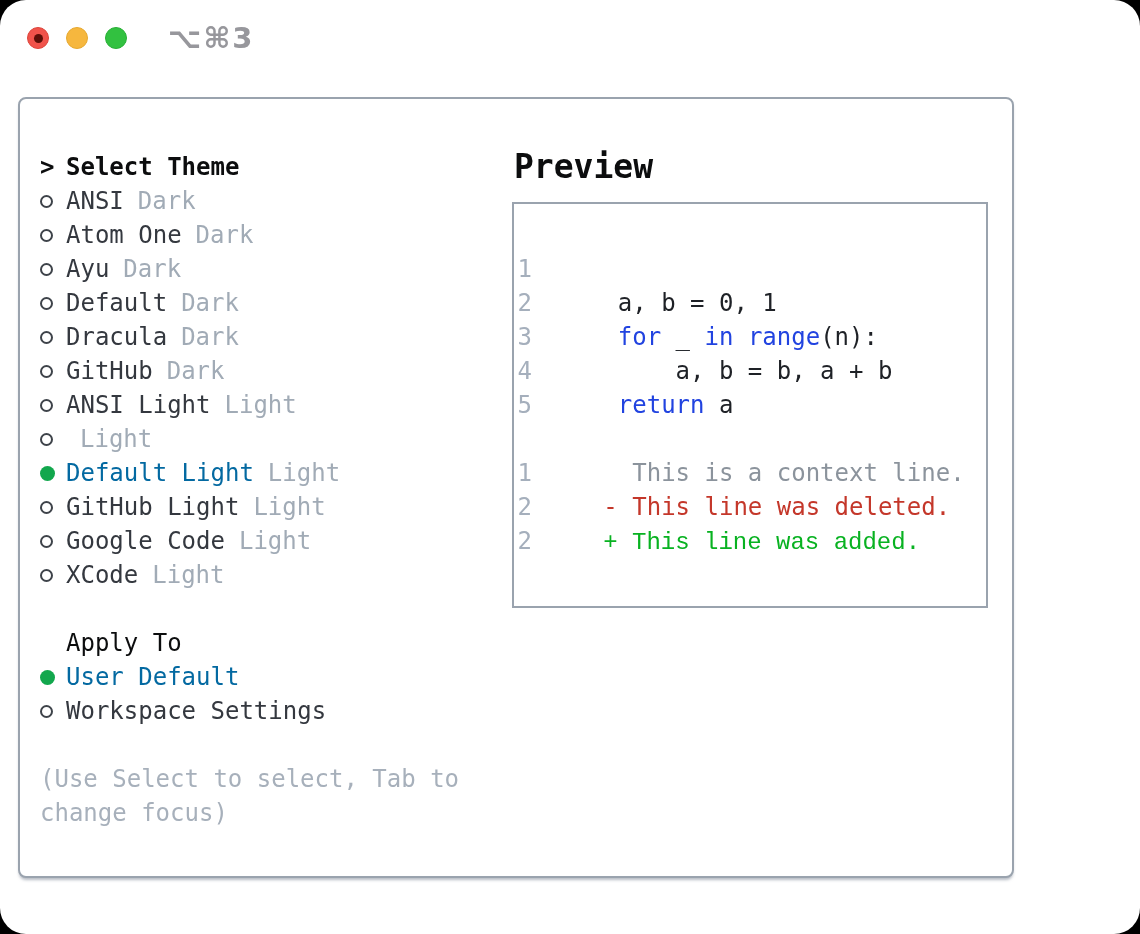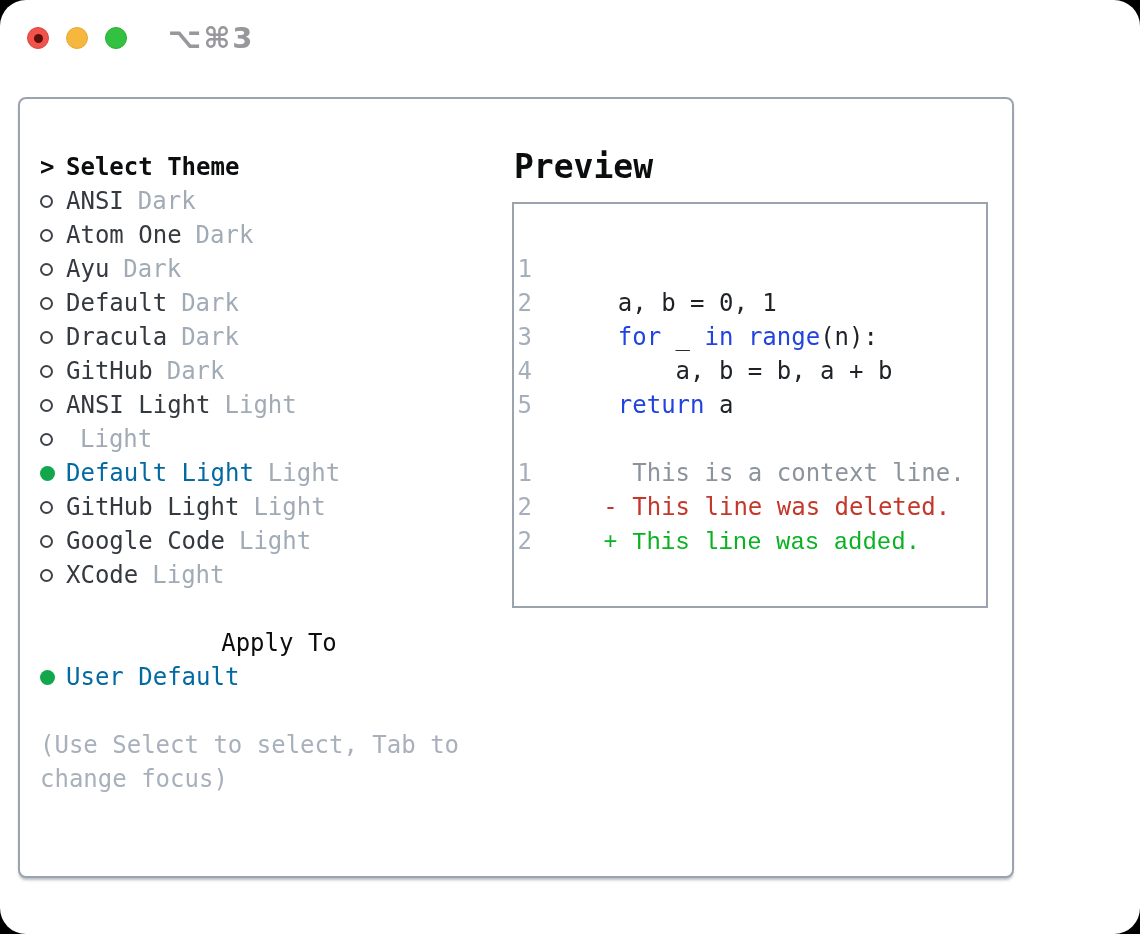--- a/index.html
+++ b/index.html
@@ -34,21 +34,21 @@
   }
   .row { display: flex; align-items: center; height: 34px; white-space: pre; }
   .gutter { flex: 0 0 26px; width: 26px; display: flex; align-items: center; }
   .prompt, .h { font-weight: bold; color: #0c0d0e; }
   .h2 { color: #0c0d0e; }
   .circle { width: 13px; height: 13px; border: 2px solid #3e434a; border-radius: 50%; }
   .circle.sel { width: 15px; height: 15px; border: none; background: #12a74d; }
   .tname { color: #34383f; }
   .tname.sel { color: #0369a1; }
   .variant { color: #a1abb6; margin-left: 14px; }
-  .apply-header { margin-top: 34px; justify-content: center; }
+  .apply-header { margin-top: 34px; }
   .footer { margin-top: 34px; width: 440px; color: #a7b0bb; white-space: normal; }
   
   .preview-title {
     position: absolute; left: 482px; top: 51px; height: 34px; line-height: 34px;
     font-size: 33px; font-weight: bold; color: #0c0d0e; margin-left: 12px;
   }
   .preview-box {
     position: absolute; left: 492px; top: 103px; width: 476px; height: 406px;
     border: 2px solid #9aa3ae; background: #fff; padding-top: 48px;
   }
@@ -99,20 +99,21 @@
           <div class="row"><span class="gutter"><span class="circle"></span></span><span class="tname">XCode</span><span class="variant">Light</span></div>
         </div>
 
       <div class="row apply-header">
         <span class="gutter"></span>
         <span class="h2">Apply To</span>
       </div>
 
       <div id="apply-list">
           <div class="row"><span class="gutter"><span class="circle sel"></span></span><span class="tname sel">User Default</span></div>
+          <div class="row"><span class="gutter"><span class="circle"></span></span><span class="tname">Workspace Settings</span></div>
         </div>
 
       <div class="footer">(Use Select to select, Tab to change focus)</div>
     </div>
 
     <div class="preview-title">Preview</div>
     <div class="preview-box">
       <div id="preview-lines">
           <div class="pline"><span class="lno">1</span></div>
           <div class="pline"><span class="lno">2</span><span class="lcontent"><span class="seg-plain">    a, b = 0, 1</span></span></div>

